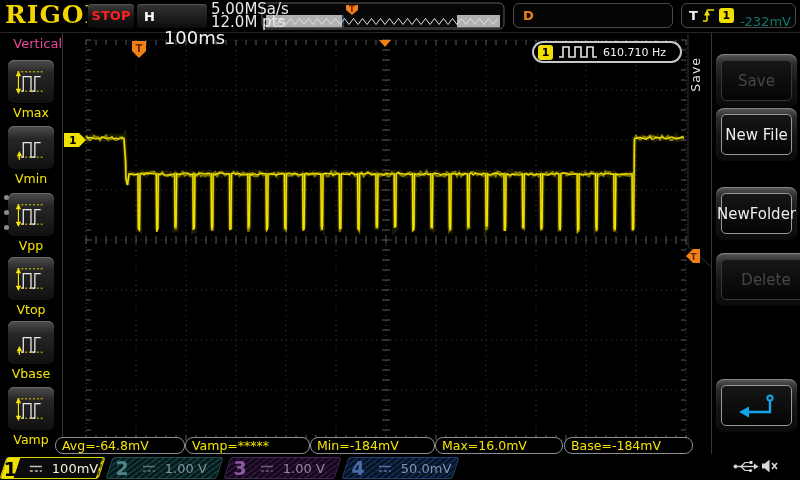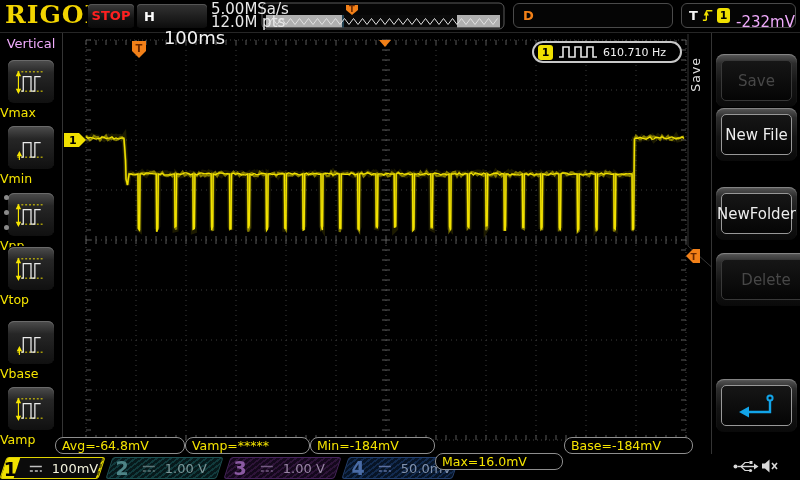--- a/index.html
+++ b/index.html
@@ -22,32 +22,32 @@
   .srate{left:211px;top:3px;color:#e8e8e8;font-size:15px;line-height:13px;}
   .d-box{left:513px;top:3px;width:160px;height:25px;border:1px solid #4a4a4a;border-radius:6px;
         background:#050505;display:flex;align-items:center;}
   .d-label{color:#f28018;font-weight:bold;font-size:13px;margin-left:9px;}
   .d-value{color:#f2f2f2;font-size:14.5px;flex:1;text-align:center;}
   .t-box{left:681px;top:3px;width:115px;height:25px;border:1px solid #4a4a4a;border-radius:6px;
         background:#050505;display:flex;align-items:center;gap:4px;padding-left:7px;}
   .t-label{color:#f5f5f5;font-weight:bold;font-size:13px;}
   .ch-badge{display:inline-block;width:15px;height:15px;background:#f0e000;color:#000;
         border-radius:3px;font-size:11px;font-weight:bold;text-align:center;line-height:15px;}
-  .t-value{color:#f0abfc;font-size:15px;margin-left:2px;margin-top:12px;}
+  .t-value{color:#0f766e;font-size:13px;margin-left:2px;margin-top:12px;}
   .freq-box{left:532px;top:41px;width:150px;height:22px;border:2px solid #c8c8c8;
         border-radius:11px;background:#000;display:flex;align-items:center;gap:5px;
         padding-left:4px;z-index:3;}
   .freq-val{color:#f2f2f2;font-size:11px;}
-  .lm-title{left:0;top:36px;width:62px;text-align:center;color:#f0abfc;font-size:13px;}
+  .lm-title{left:0;top:36px;width:62px;text-align:right;color:#ec4899;font-size:13px;}
   .menu-item{position:absolute;left:0;width:62px;z-index:2;}
   .mi-btn{margin:0 auto;width:46px;height:43px;border-radius:6px;
         background:linear-gradient(#4e4e4e,#262626 30%,#101010);
         box-shadow:0 0 0 1px #000,inset 0 1px 0 #6a6a6a;
         display:flex;align-items:center;justify-content:center;}
-  .mi-label{margin-top:2px;text-align:left;color:#f5e400;font-size:12.5px;}
+  .mi-label{margin-top:2px;text-align:center;color:#f5e400;font-size:12.5px;}
   .lm-dots{left:4px;top:195px;}
   .lm-dots i{display:block;width:5px;height:5px;border-radius:50%;background:#8a8a8a;
         margin-bottom:10px;}
   .rm-tab{left:688px;top:57px;width:22px;color:#e0e0e0;font-size:12.5px;
         writing-mode:vertical-rl;transform:rotate(180deg);text-align:center;letter-spacing:1px;}
   .rbtn{position:absolute;left:716px;width:81px;height:53px;border-radius:8px;z-index:2;
         background:linear-gradient(180deg,#585858,#2c2c2c 18%,#141414 55%,#0a0a0a);
         box-shadow:0 0 0 1px #000,inset 0 1px 1px rgba(255,255,255,.3);}
   .rbtn-in{position:absolute;left:5px;right:5px;top:6px;bottom:6px;border-radius:5px;
         background:linear-gradient(#161616,#050505);display:flex;align-items:center;
@@ -191,21 +191,21 @@
             <path d="M3,5H31" stroke="#f5e400" stroke-width="1" stroke-dasharray="2,2" fill="none"></path>
             <path d="M3,25H31" stroke="#f5e400" stroke-width="1" stroke-dasharray="2,2" fill="none"></path>
             <path d="M7,25h2V10h8v15h4V10h6" stroke="#ececec" stroke-width="1.3" fill="none"></path>
             <line x1="4" y1="8" x2="4" y2="24" stroke="#f5e400" stroke-width="1.2"></line>
     <polygon points="4,4 1.2,9.5 6.8,9.5" fill="#f5e400"></polygon>
     <polygon points="4,28 1.2,22.5 6.8,22.5" fill="#f5e400"></polygon>
           </svg>
         </div>
     <div class="mi-label">Vpp</div>
       </div>
-      <div class="menu-item" style="top: 247px;">
+      <div class="menu-item" style="top: 257px;">
         <div class="mi-btn">
           <svg width="34" height="29" viewBox="0 0 34 30">
             <path d="M3,5H31" stroke="#f5e400" stroke-width="1" stroke-dasharray="2,2" fill="none"></path>
             <path d="M3,25H31" stroke="#f5e400" stroke-width="1" stroke-dasharray="2,2" fill="none"></path>
             <path d="M7,25h2V10h8v15h4V10h6" stroke="#ececec" stroke-width="1.3" fill="none"></path>
             <line x1="4" y1="8" x2="4" y2="24" stroke="#f5e400" stroke-width="1.2"></line>
     <polygon points="4,4 1.2,9.5 6.8,9.5" fill="#f5e400"></polygon>
     <polygon points="4,28 1.2,22.5 6.8,22.5" fill="#f5e400"></polygon>
           </svg>
         </div>
@@ -264,21 +264,21 @@
        <polygon points="15,15.5 15,26.5 5,21" fill="#12a4e8"></polygon>
      </svg>
         </div>
       </div>
     </div>
 
   <div id="measure-bar">
       <div class="meas-box" style="left: 55px; width: 130px;">Avg=-64.8mV</div>
       <div class="meas-box" style="left: 185px; width: 125px;">Vamp=*****</div>
       <div class="meas-box" style="left: 310px; width: 125px;">Min=-184mV</div>
-      <div class="meas-box" style="left: 435px; width: 128px; margin-top: 16px;">Max=16.0mV</div>
+      <div class="meas-box" style="left: 435px; width: 128px;">Max=16.0mV</div>
       <div class="meas-box" style="left: 564px; width: 129px;">Base=-184mV</div>
     </div>
 
   <div id="channel-bar">
       <div class="chip" style="left: 3px; width: 99px; background: repeating-linear-gradient(135deg, rgb(221, 208, 0) 0px, rgb(221, 208, 0) 2px, rgb(111, 104, 0) 2px, rgb(111, 104, 0) 5px); border: 1px solid rgb(224, 212, 0);">
         <div class="ch1-num"><b>1</b></div>
       <div class="ch1-dark">
           <svg width="15" height="11" viewBox="0 0 15 11" style="transform:skewX(18deg);margin-left:8px">
     <path d="M1,3.5H13" stroke="#c0c0c0" stroke-width="1.4"></path>
     <path d="M1,8H4M6,8H9M11,8H13" stroke="#c0c0c0" stroke-width="1.4"></path>

